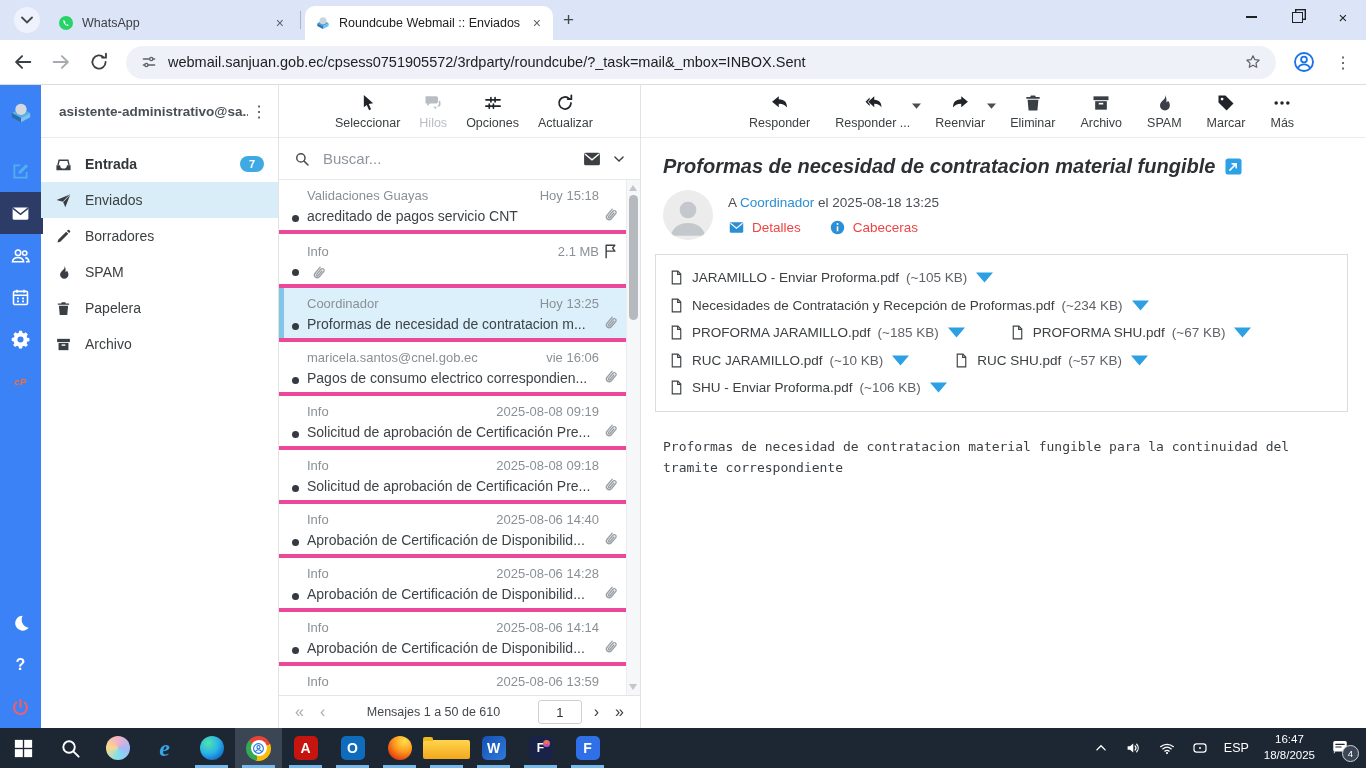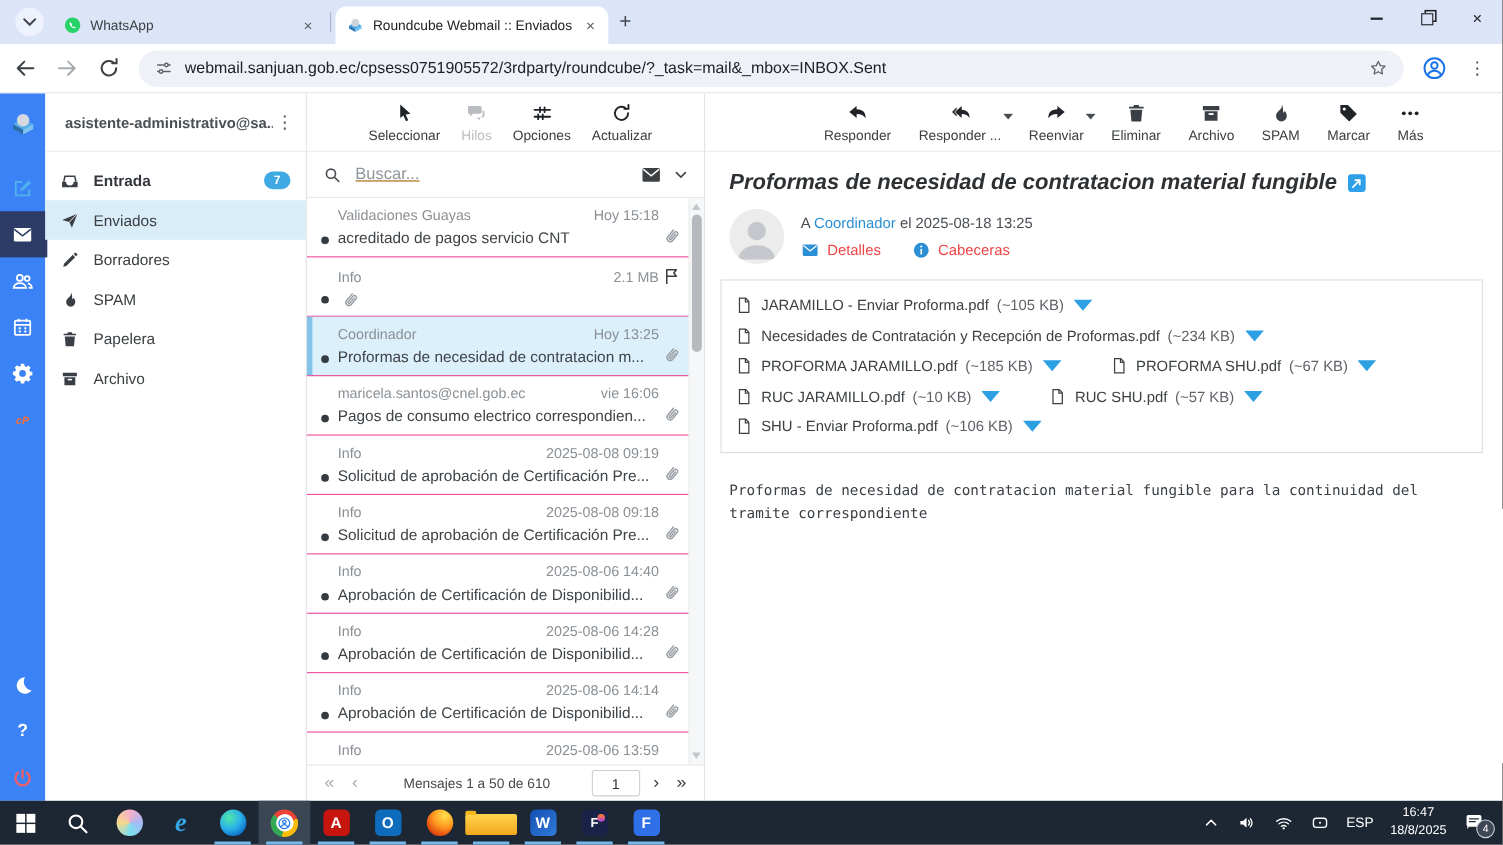--- a/index.html
+++ b/index.html
@@ -64,25 +64,25 @@
   .qpct{font-size:12px;color:#55595e;}
 
   .listcol{width:362px;border-right:1px solid #e3e3e3;display:flex;flex-direction:column;flex:none;box-sizing:border-box;}
   .ltoolbar{height:53px;flex:none;display:flex;align-items:center;gap:19px;padding-left:56px;border-bottom:1px solid #ececec;box-sizing:border-box;}
   .tbtn{display:flex;flex-direction:column;align-items:center;gap:3px;font-size:12.5px;color:#3c4043;position:relative;}
   .tbtn .icon{width:20px;height:20px;}
   .tbtn.disabled{color:#b9bdc2;}
   .tbtn .caret{position:absolute;right:-11px;top:10px;width:9px;height:6px;color:#4a4f55;}
   .lsearch{height:42px;flex:none;display:flex;align-items:center;gap:10px;padding:0 14px;border-bottom:1px solid #e8e8e8;box-sizing:border-box;}
   .lsearch .icon{width:18px;height:18px;}
-  .sinput{flex:1;border:0;outline:0;font-size:15px;color:#a16207;background:transparent;font-family:inherit;text-decoration:underline;}
+  .sinput{flex:1;border:0;outline:0;font-size:15px;color:#a16207;background:transparent;font-family:inherit;}
   .sinput::placeholder{color:#8f959b;}
   .msgs{flex:1;position:relative;overflow:hidden;}
   .msglist{position:absolute;left:0;top:0;right:13px;}
-  .msg{height:54px;box-sizing:border-box;border-bottom:1px solid #ec4899;padding:8px 6px 0 28px;position:relative;}
+  .msg{height:54px;box-sizing:border-box;border-bottom:4px solid #ec4899;padding:8px 6px 0 28px;position:relative;}
   .msg.sel{background:#dcf0fb;}
   .msg.sel::before{content:'';position:absolute;left:0;top:0;bottom:0;width:5px;background:#82c5e8;}
   .m1{display:flex;align-items:center;font-size:13px;color:#8a9095;}
   .m1 .sender{flex:1;white-space:nowrap;overflow:hidden;}
   .m1 .slot,.m2 .slot{width:22px;flex:none;display:flex;justify-content:center;}
   .m1 .slot .icon,.m2 .slot .icon{width:19px;height:19px;}
   .m2{display:flex;align-items:center;margin-top:3px;font-size:14px;color:#3e4347;}
   .m2 .subj{flex:1;white-space:nowrap;overflow:hidden;}
   .dot{position:absolute;left:13px;top:35px;width:7px;height:7px;border-radius:50%;background:#343a40;}
   .scrolltrack{position:absolute;top:0;right:0;bottom:0;width:13px;background:#f6f7f8;border-left:1px solid #ececec;}

